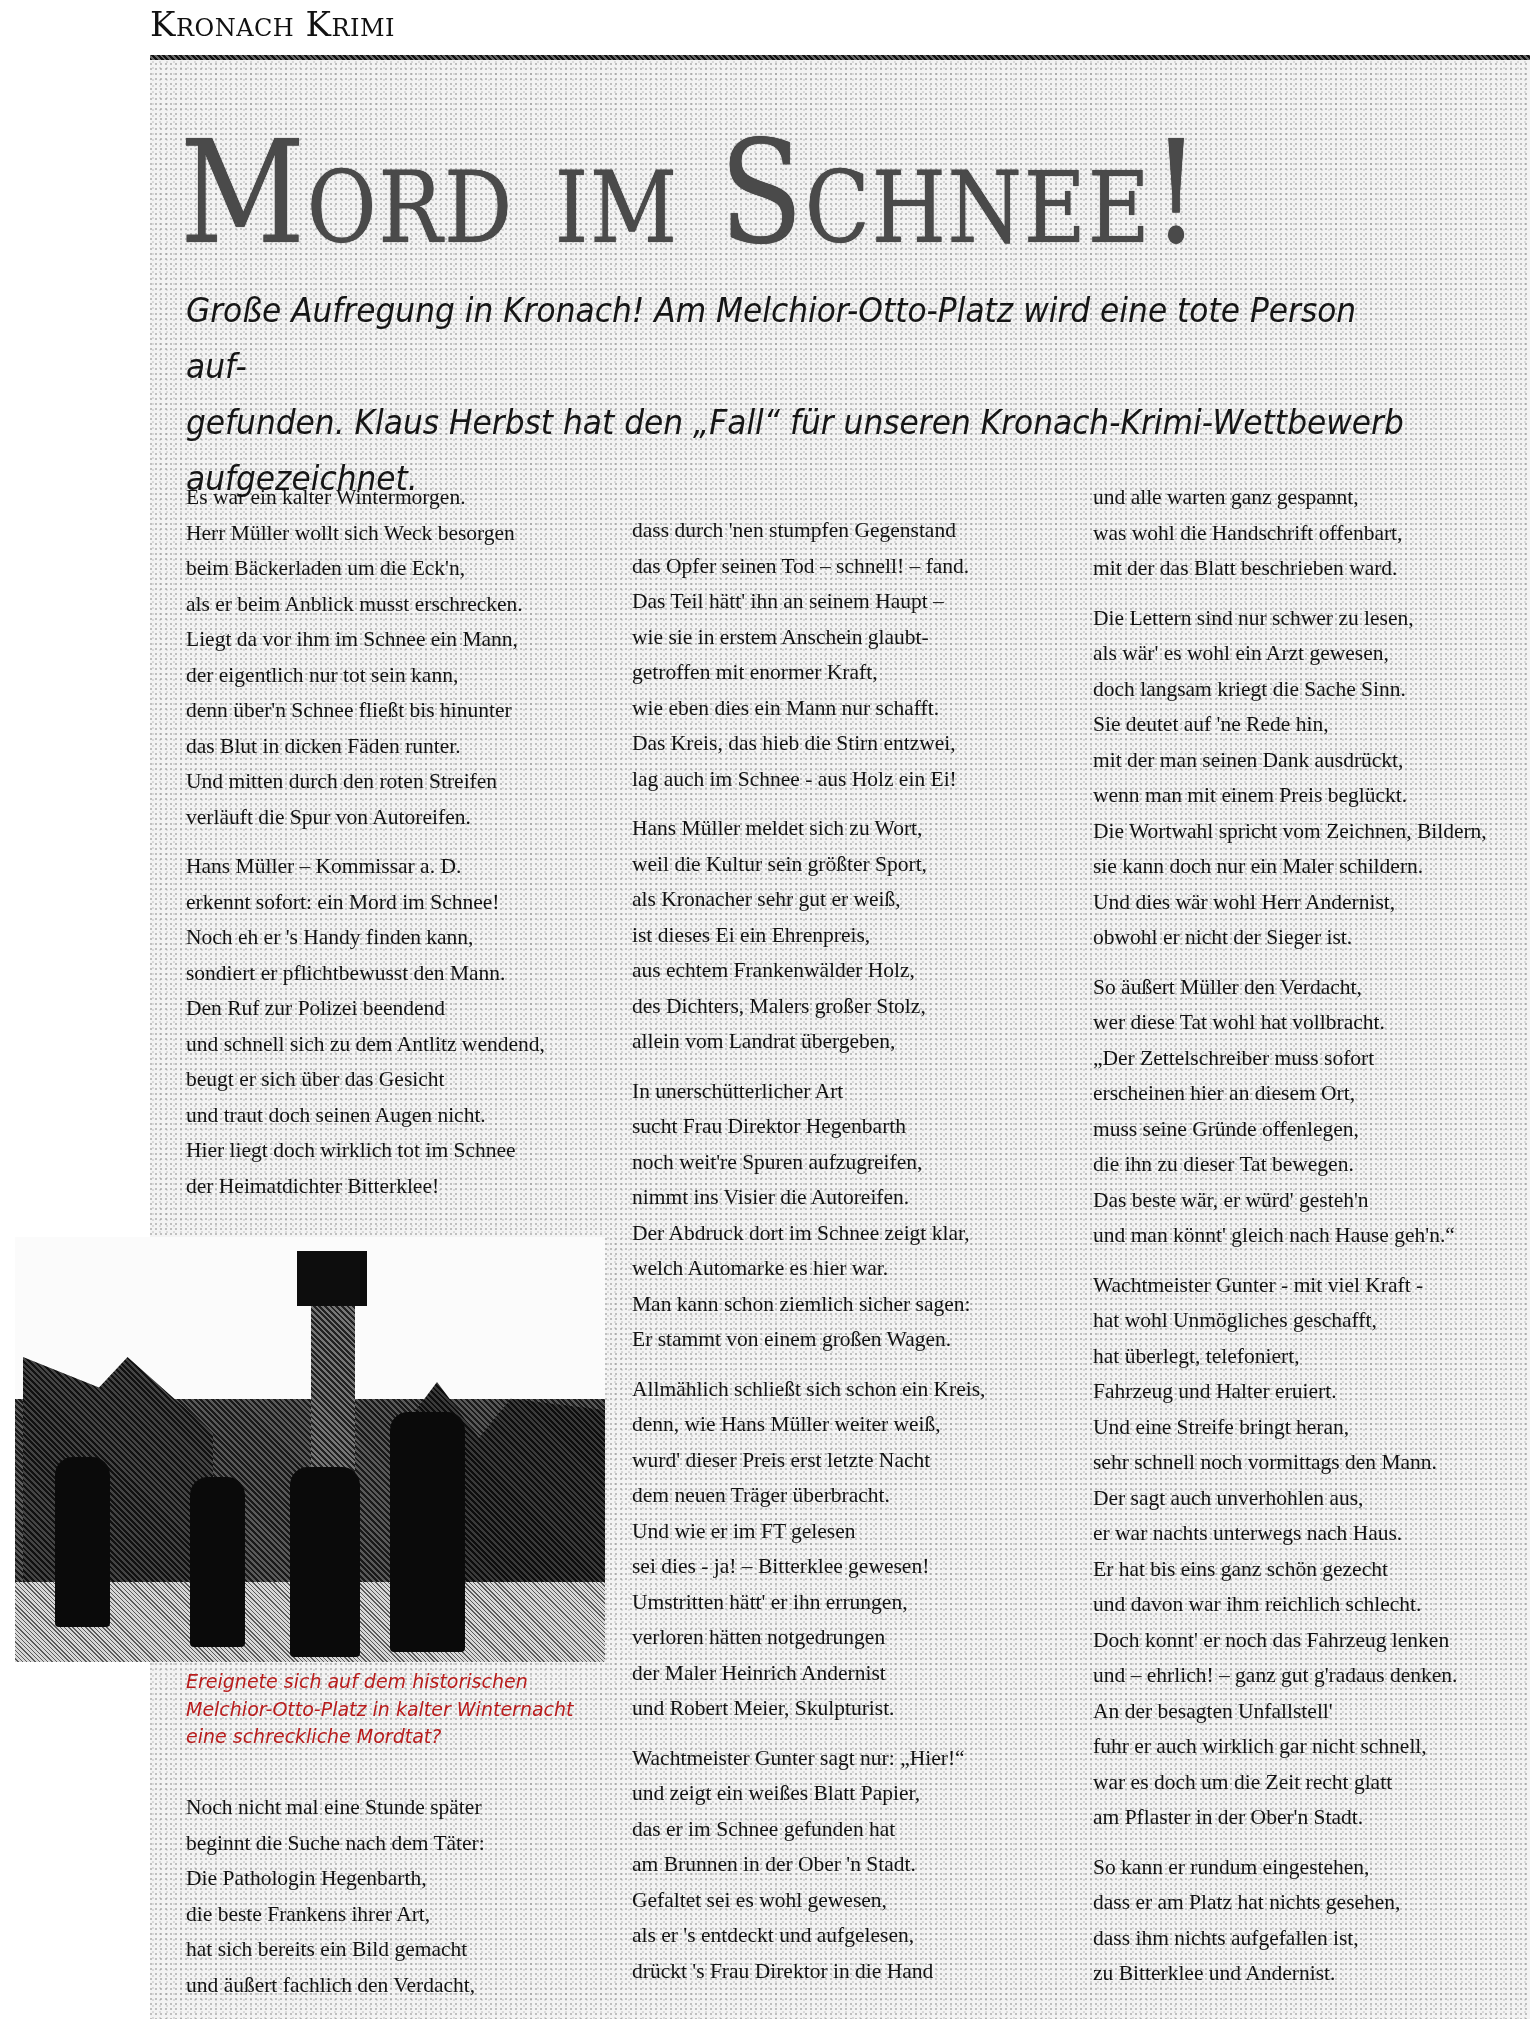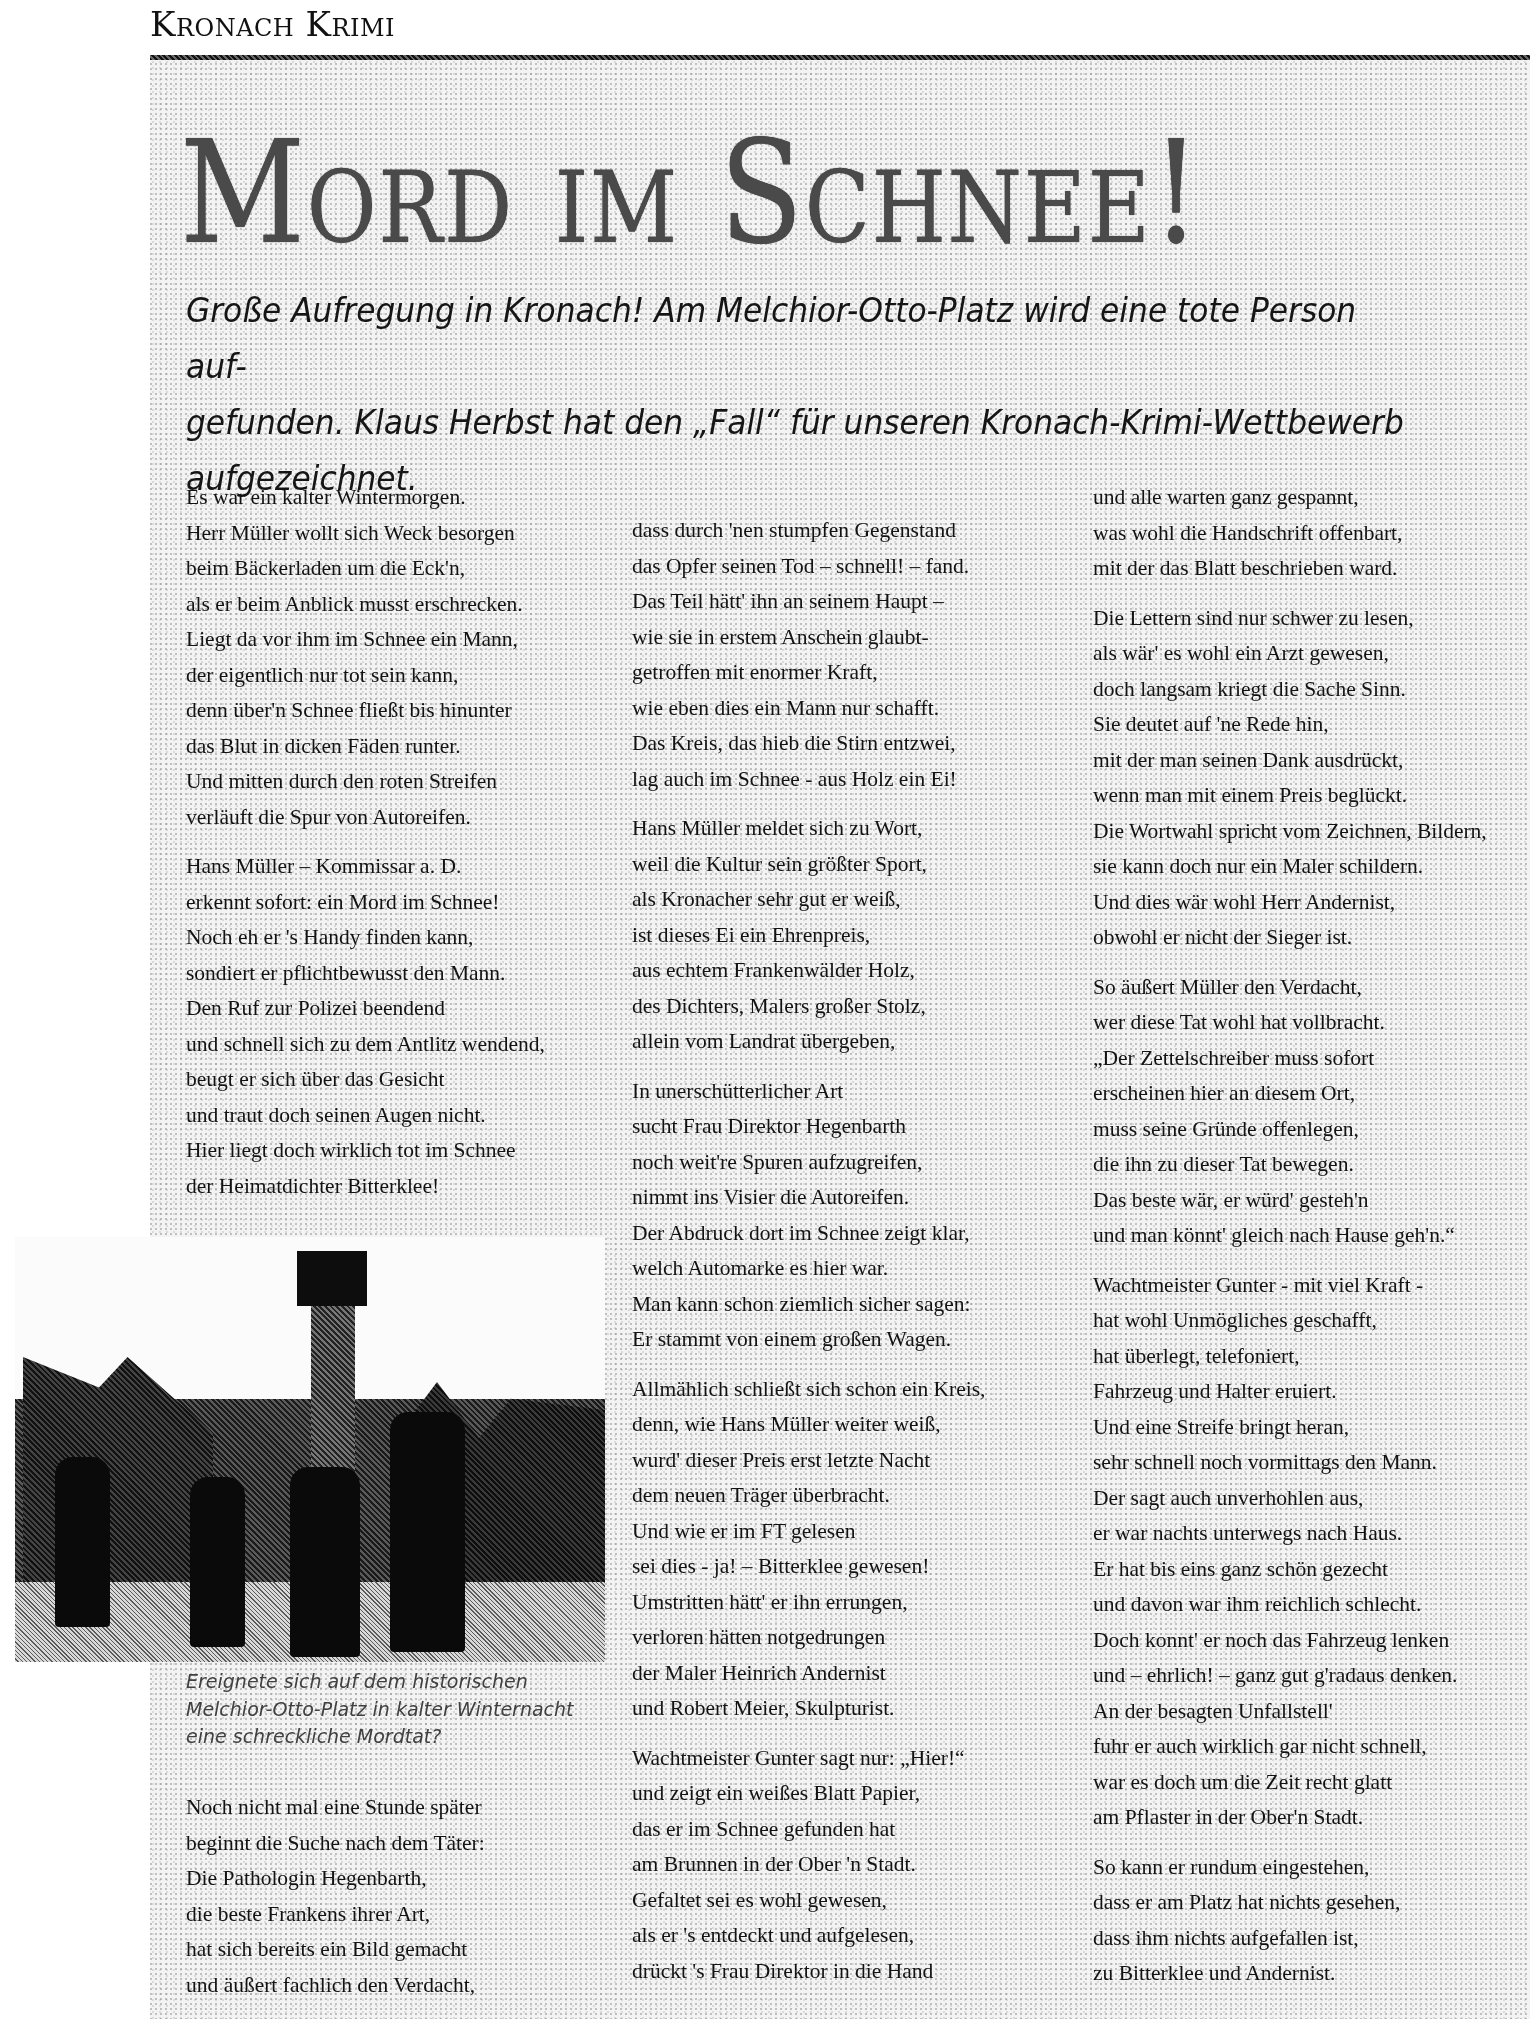--- a/index.html
+++ b/index.html
@@ -110,21 +110,21 @@
     .photo .person {
       position: absolute; background: #0a0a0a; border-radius: 18px 18px 4px 4px;
     }
     .caption {
       position: absolute;
       left: 186px; top: 1668px; width: 440px;
       font-family: "DejaVu Sans", sans-serif;
       font-style: italic;
       font-size: 19px;
       line-height: 27.5px;
-      color: #404040;
+      color: #b91c1c;
     }
   </style>
 </head>
 <body>
 
 <div class="stipple"></div>
 
 <div class="section-label">Kronach Krimi</div>
 <div class="header-rule"></div>
 

